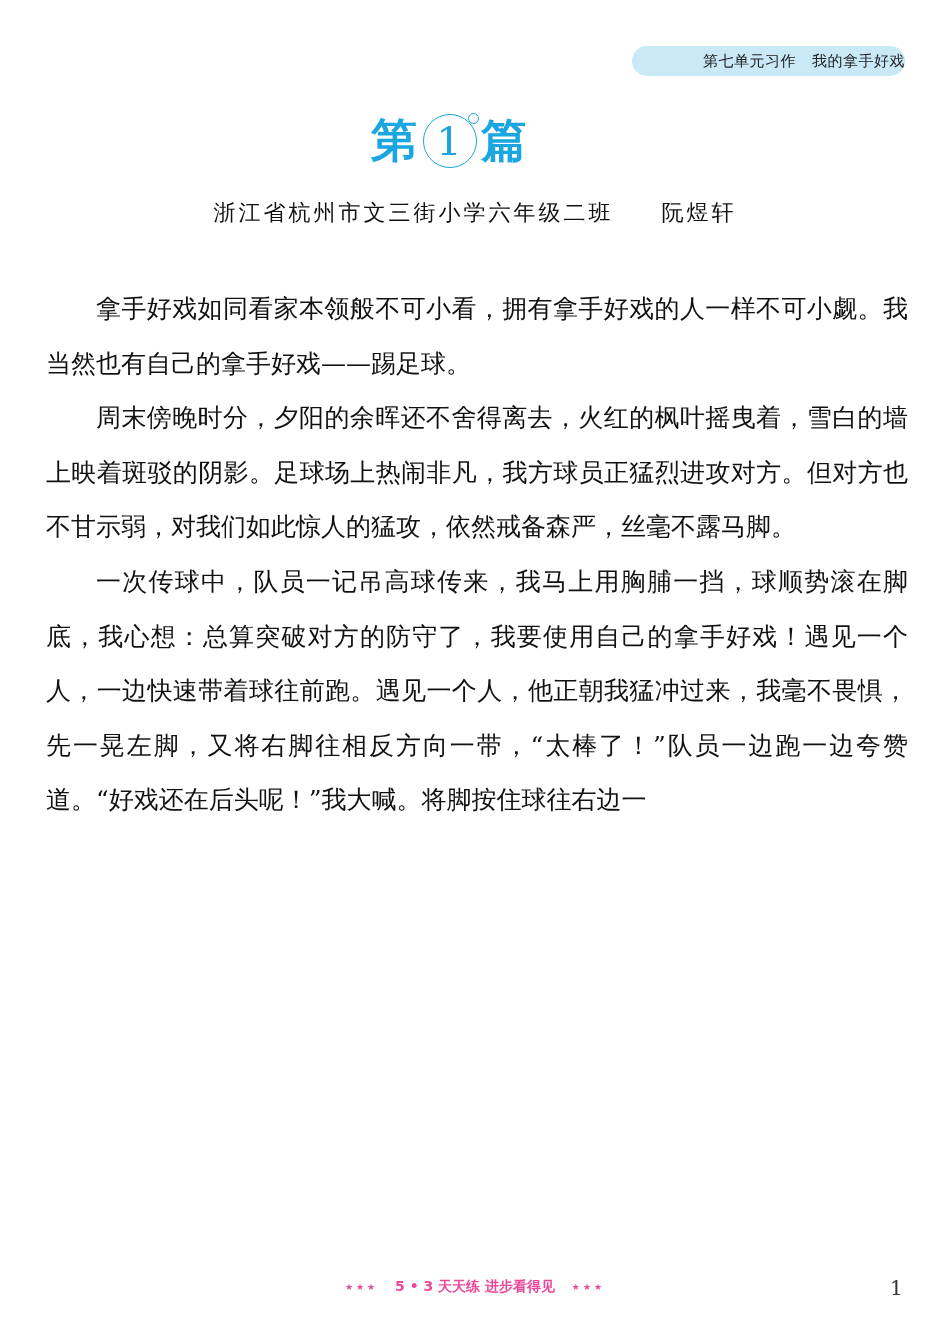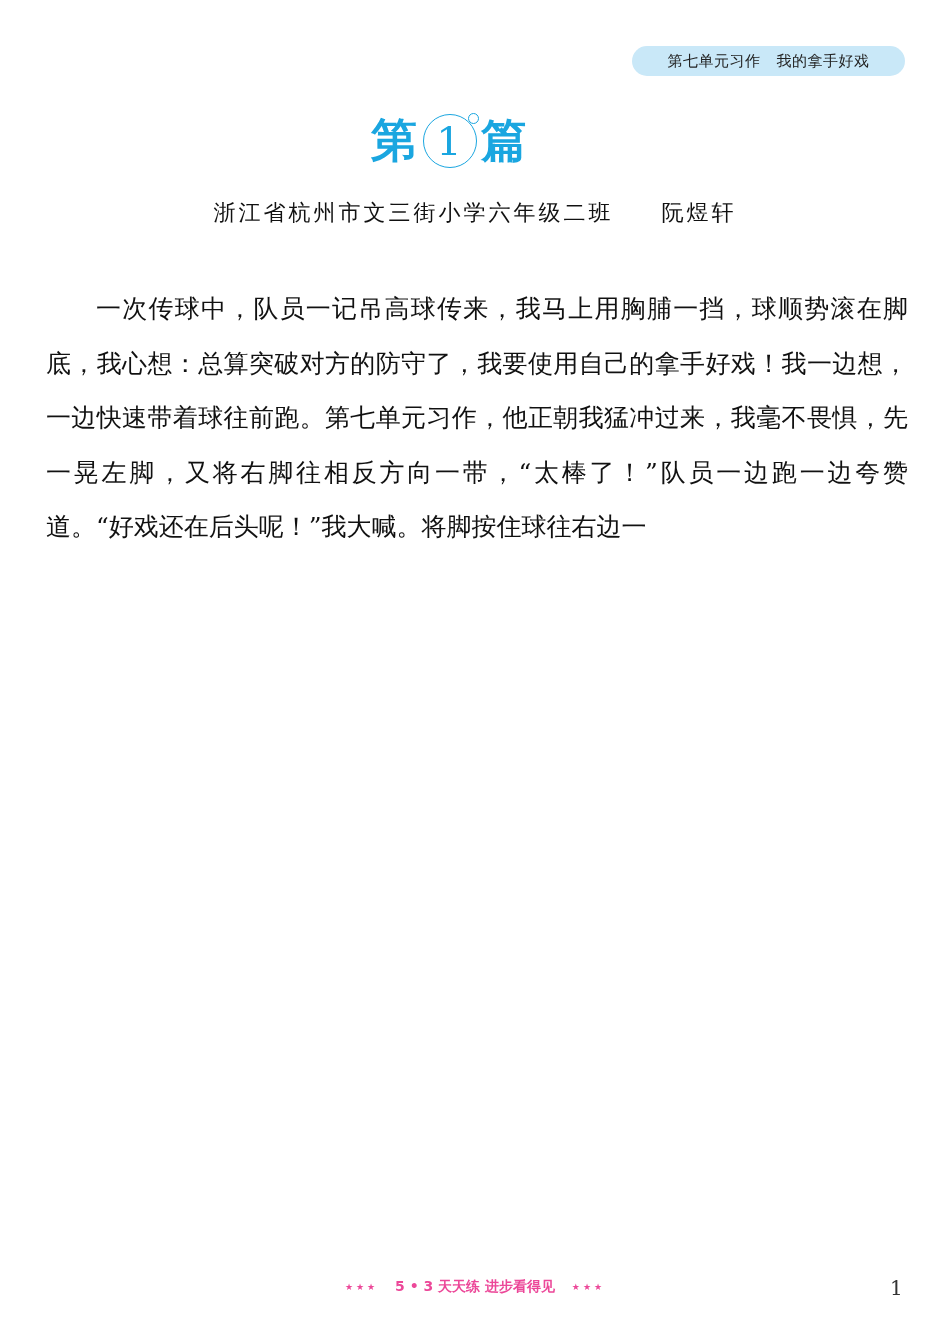--- a/index.html
+++ b/index.html
@@ -1,20 +1,20 @@
 <!DOCTYPE html>
 <html><head>
   <meta charset="utf-8">
   <style>
     html, body { margin: 0; padding: 0; background: #ffffff; }
     body { width: 950px; height: 1344px; position: relative; overflow: hidden; }
     .header-pill {
       position: absolute; left: 632px; top: 46px; width: 273px; height: 30px;
       background: #c9e8f8; border-radius: 15px;
-      display: flex; align-items: center; justify-content: center;
+      display: flex; align-items: center; justify-content: flex-end;
       font-family: "DejaVu Sans", sans-serif; font-size: 15px; color: #222;
       letter-spacing: 0.5px;
     }
     .header-pill .gap { display: inline-block; width: 16px; }
     .title {
       position: absolute; left: 0; right: 0; top: 108px; height: 66px;
       display: flex; align-items: center; justify-content: center;
       font-family: "DejaVu Serif", serif; font-size: 46px; font-weight: bold;
       color: #1aa6e0; letter-spacing: 2px;
     }
@@ -72,21 +72,23 @@
   <span class="sp"></span>
 </div>
 
 <div class="author">
   <span>浙江省杭州市文三街小学六年级二班</span>
   <span class="gap"></span>
   <span>阮煜轩</span>
 </div>
 
 <div class="body-text">
-  <p>一次传球中，队员一记吊高球传来，我马上用胸脯一挡，球顺势滚在脚底，我心想：总算突破对方的防守了，我要使用自己的拿手好戏！我一边想，一边快速带着球往前跑。第七单元习作，他正朝我猛冲过来，我毫不畏惧，先一晃左脚，又将右脚往相反方向一带，“太棒了！”队员一边跑一边夸赞道。“好戏还在后头呢！”我大喊。将脚按住球往右边一</p>
+  <p>拿手好戏如同看家本领般不可小看，拥有拿手好戏的人一样不可小觑。我当然也有自己的拿手好戏——踢足球。</p>
+  <p>周末傍晚时分，夕阳的余晖还不舍得离去，火红的枫叶摇曳着，雪白的墙上映着斑驳的阴影。足球场上热闹非凡，我方球员正猛烈进攻对方。但对方也不甘示弱，对我们如此惊人的猛攻，依然戒备森严，丝毫不露马脚。</p>
+  <p>一次传球中，队员一记吊高球传来，我马上用胸脯一挡，球顺势滚在脚底，我心想：总算突破对方的防守了，我要使用自己的拿手好戏！遇见一个人，一边快速带着球往前跑。遇见一个人，他正朝我猛冲过来，我毫不畏惧，先一晃左脚，又将右脚往相反方向一带，“太棒了！”队员一边跑一边夸赞道。“好戏还在后头呢！”我大喊。将脚按住球往右边一</p>
 </div>
 
 <div class="footer">
   <span class="stars">★★★</span>
   <span>5 • 3 天天练  进步看得见</span>
   <span class="stars">★★★</span>
 </div>
 
 <div class="page-num">1</div>
 

